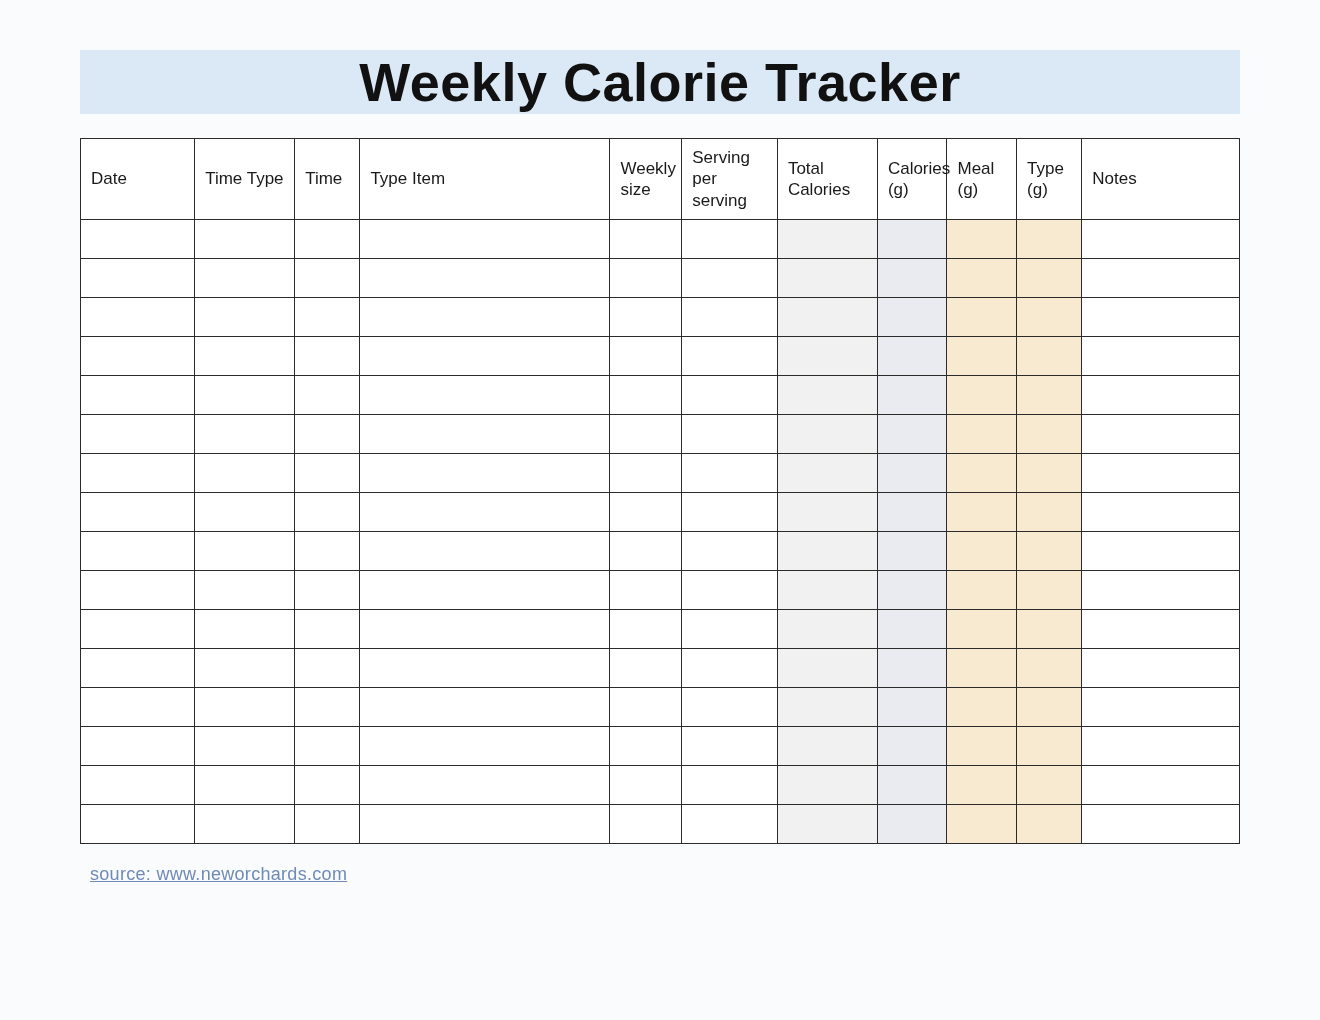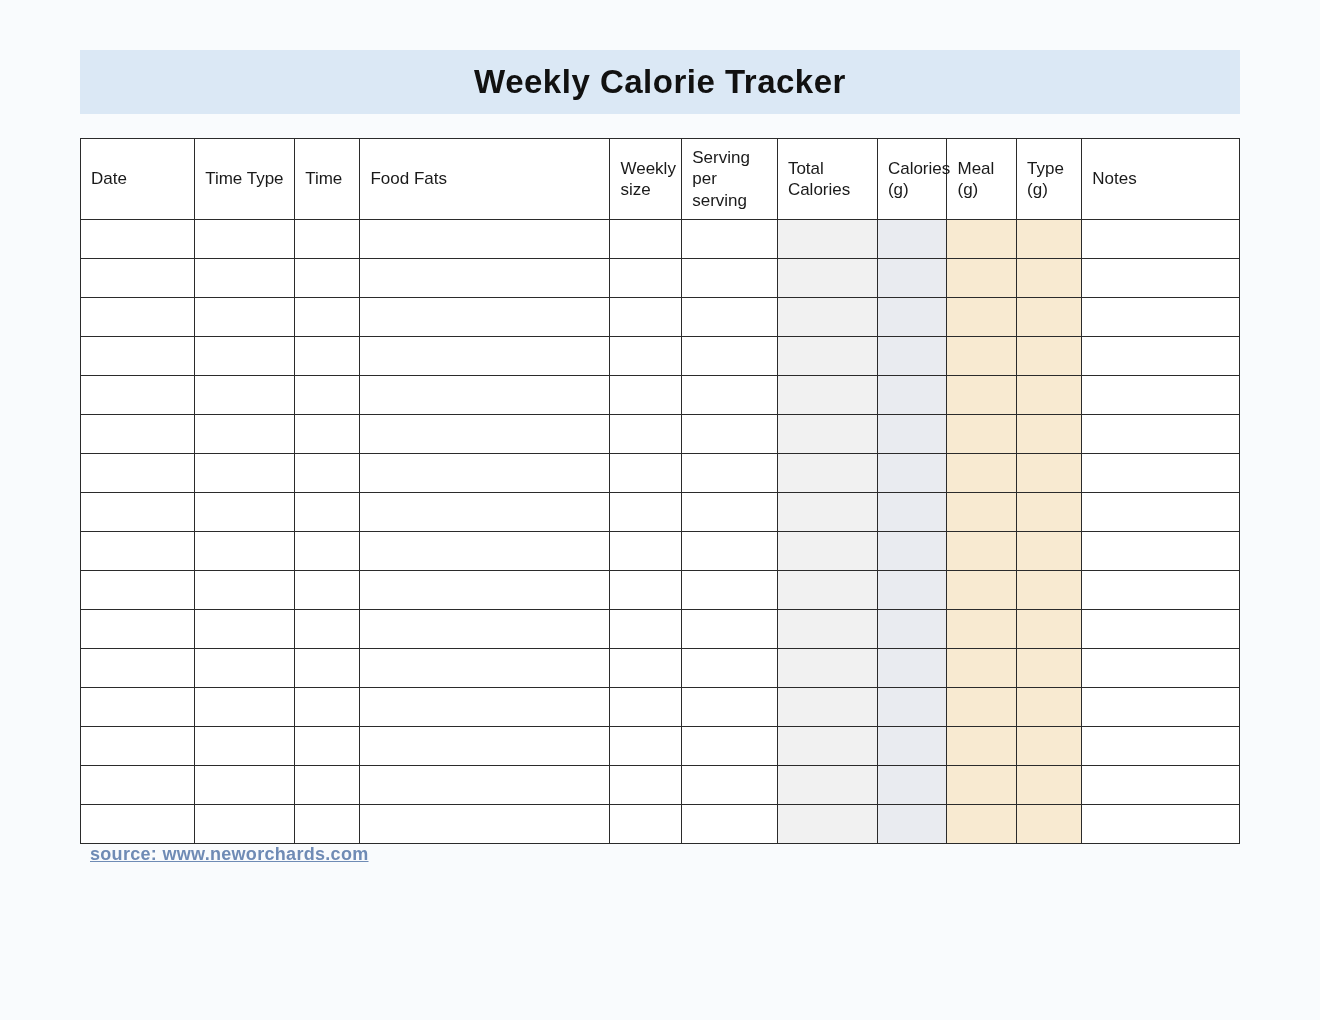--- a/index.html
+++ b/index.html
@@ -21,21 +21,21 @@
   .title-bar {
     background: #dbe8f5;
     height: 64px;
     display: flex;
     align-items: center;
     justify-content: center;
     margin-bottom: 24px;
   }
   .title-bar h1 {
     margin: 0;
-    font-size: 33px;
+    font-size: 54px;
     font-weight: 600;
     letter-spacing: 0.5px;
     color: #111;
   }
   table.tracker {
     width: 100%;
     border-collapse: collapse;
     table-layout: fixed;
     background: #fff;
   }
@@ -70,22 +70,22 @@
   col.c-carbs   { width: 64px; }
   col.c-fats    { width: 60px; }
   col.c-notes   { width: 145px; }
 
   
   td.shade-grey1 { background: #f1f1f1; }
   td.shade-grey2 { background: #e9ebf0; }
   td.shade-tan   { background: #f8ead1; }
 
   .source-line {
+    margin-top: 20px;
     margin-left: 10px;
-    font-weight: bold;
   }
   .source-line a {
     color: #6f8bb5;
     font-size: 18px;
     text-decoration: underline;
     letter-spacing: 0.3px;
   }
 </style>
 </head>
 <body>
@@ -108,21 +108,21 @@
         <col class="c-prot">
       <col class="c-carbs">
         <col class="c-fats">
         <col class="c-notes">
     </colgroup>
     <thead>
       <tr>
         <th>Date</th>
         <th>Time Type</th>
         <th>Time</th>
-        <th>Food Fats</th>
+        <th>Type Item</th>
         <th>Weekly size</th>
         <th>Serving per serving</th>
         <th>Total Calories</th>
         <th>Calories (g)</th>
         <th>Meal (g)</th>
         <th>Type (g)</th>
         <th>Notes</th>
       </tr>
     </thead>
     <tbody id="tracker-body">

